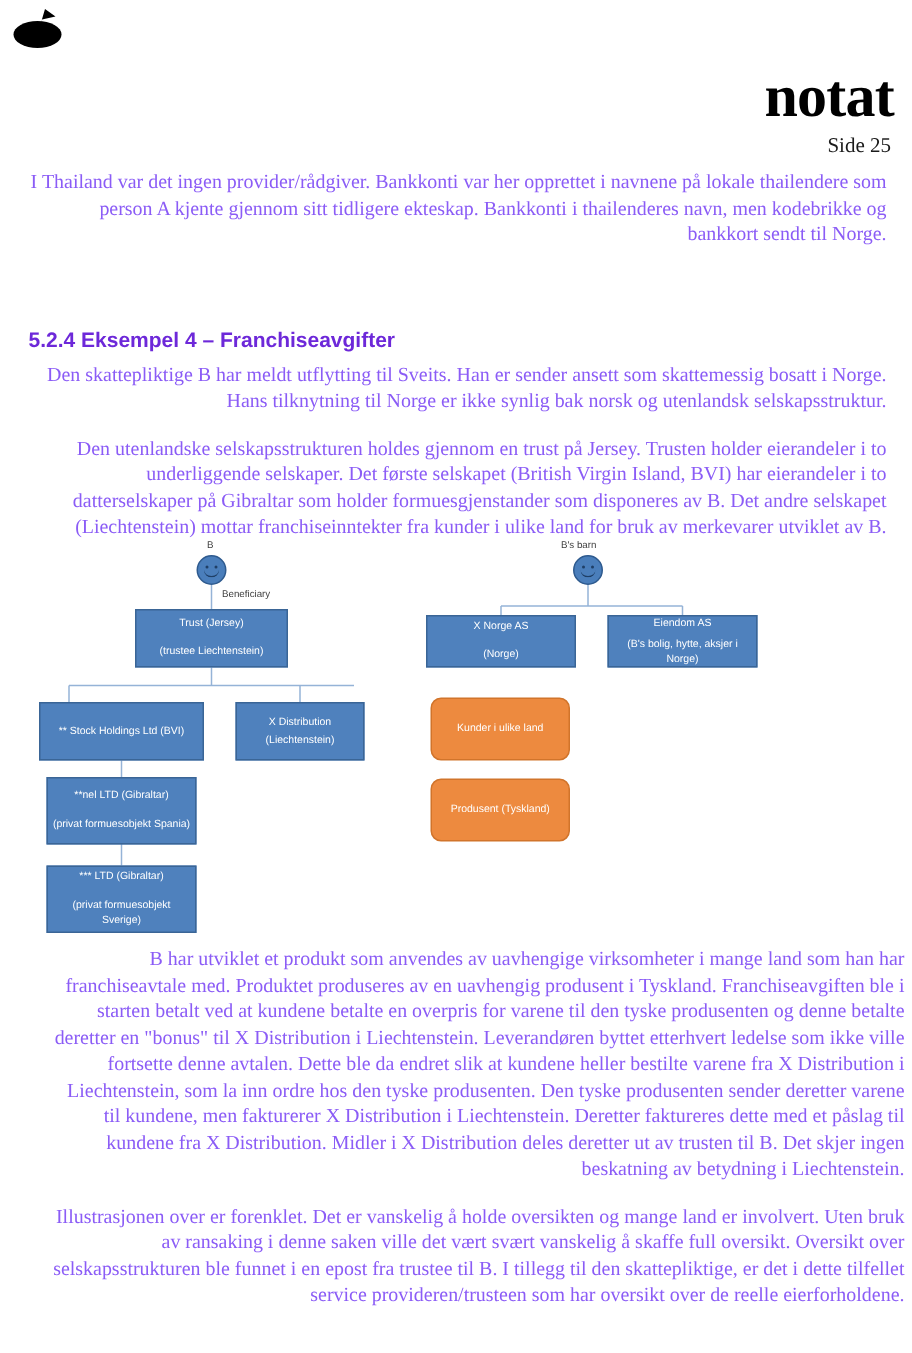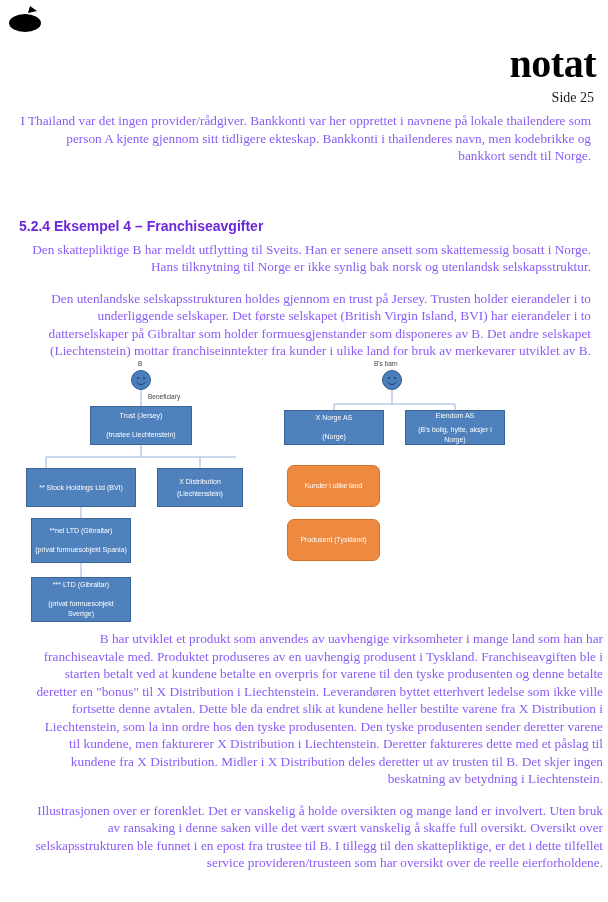--- a/index.html
+++ b/index.html
@@ -175,21 +175,21 @@
     <path d="M17 19 L22 2 L29 7 L20 9 Z" fill="#000000"></path>
   </svg>
   <div class="doc-title">notat</div>
   <div class="doc-page-label">Side 25</div>
 </div>
 
 <div class="content">
   <p class="body-par">I Thailand var det ingen provider/rådgiver. Bankkonti var her opprettet i navnene på lokale thailendere som person A kjente gjennom sitt tidligere ekteskap. Bankkonti i thailenderes navn, men kodebrikke og bankkort sendt til Norge.</p>
   <div class="spacer-before-heading"></div>
   <h2 class="section-heading">5.2.4 Eksempel 4 – Franchiseavgifter</h2>
-  <p class="body-par">Den skattepliktige B har meldt utflytting til Sveits. Han er senere ansett som skattemessig bosatt i Norge. Hans tilknytning til Norge er ikke synlig bak norsk og utenlandsk selskapsstruktur.</p>
+  <p class="body-par">Den skattepliktige B har meldt utflytting til Sveits. Han er sender ansett som skattemessig bosatt i Norge. Hans tilknytning til Norge er ikke synlig bak norsk og utenlandsk selskapsstruktur.</p>
   <p class="body-par tight">Den utenlandske selskapsstrukturen holdes gjennom en trust på Jersey. Trusten holder eierandeler i to underliggende selskaper. Det første selskapet (British Virgin Island, BVI) har eierandeler i to datterselskaper på Gibraltar som holder formuesgjenstander som disponeres av B. Det andre selskapet (Liechtenstein) mottar franchiseinntekter fra kunder i ulike land for bruk av merkevarer utviklet av B.</p>
 </div>
 
 <div class="diagram">
 
   <svg width="608" height="262" style="position:absolute;left:0;top:0;">
     <g stroke="#95B3D7" stroke-width="1" fill="none">
 
       <line x1="141" y1="32" x2="141" y2="48"></line>
 

